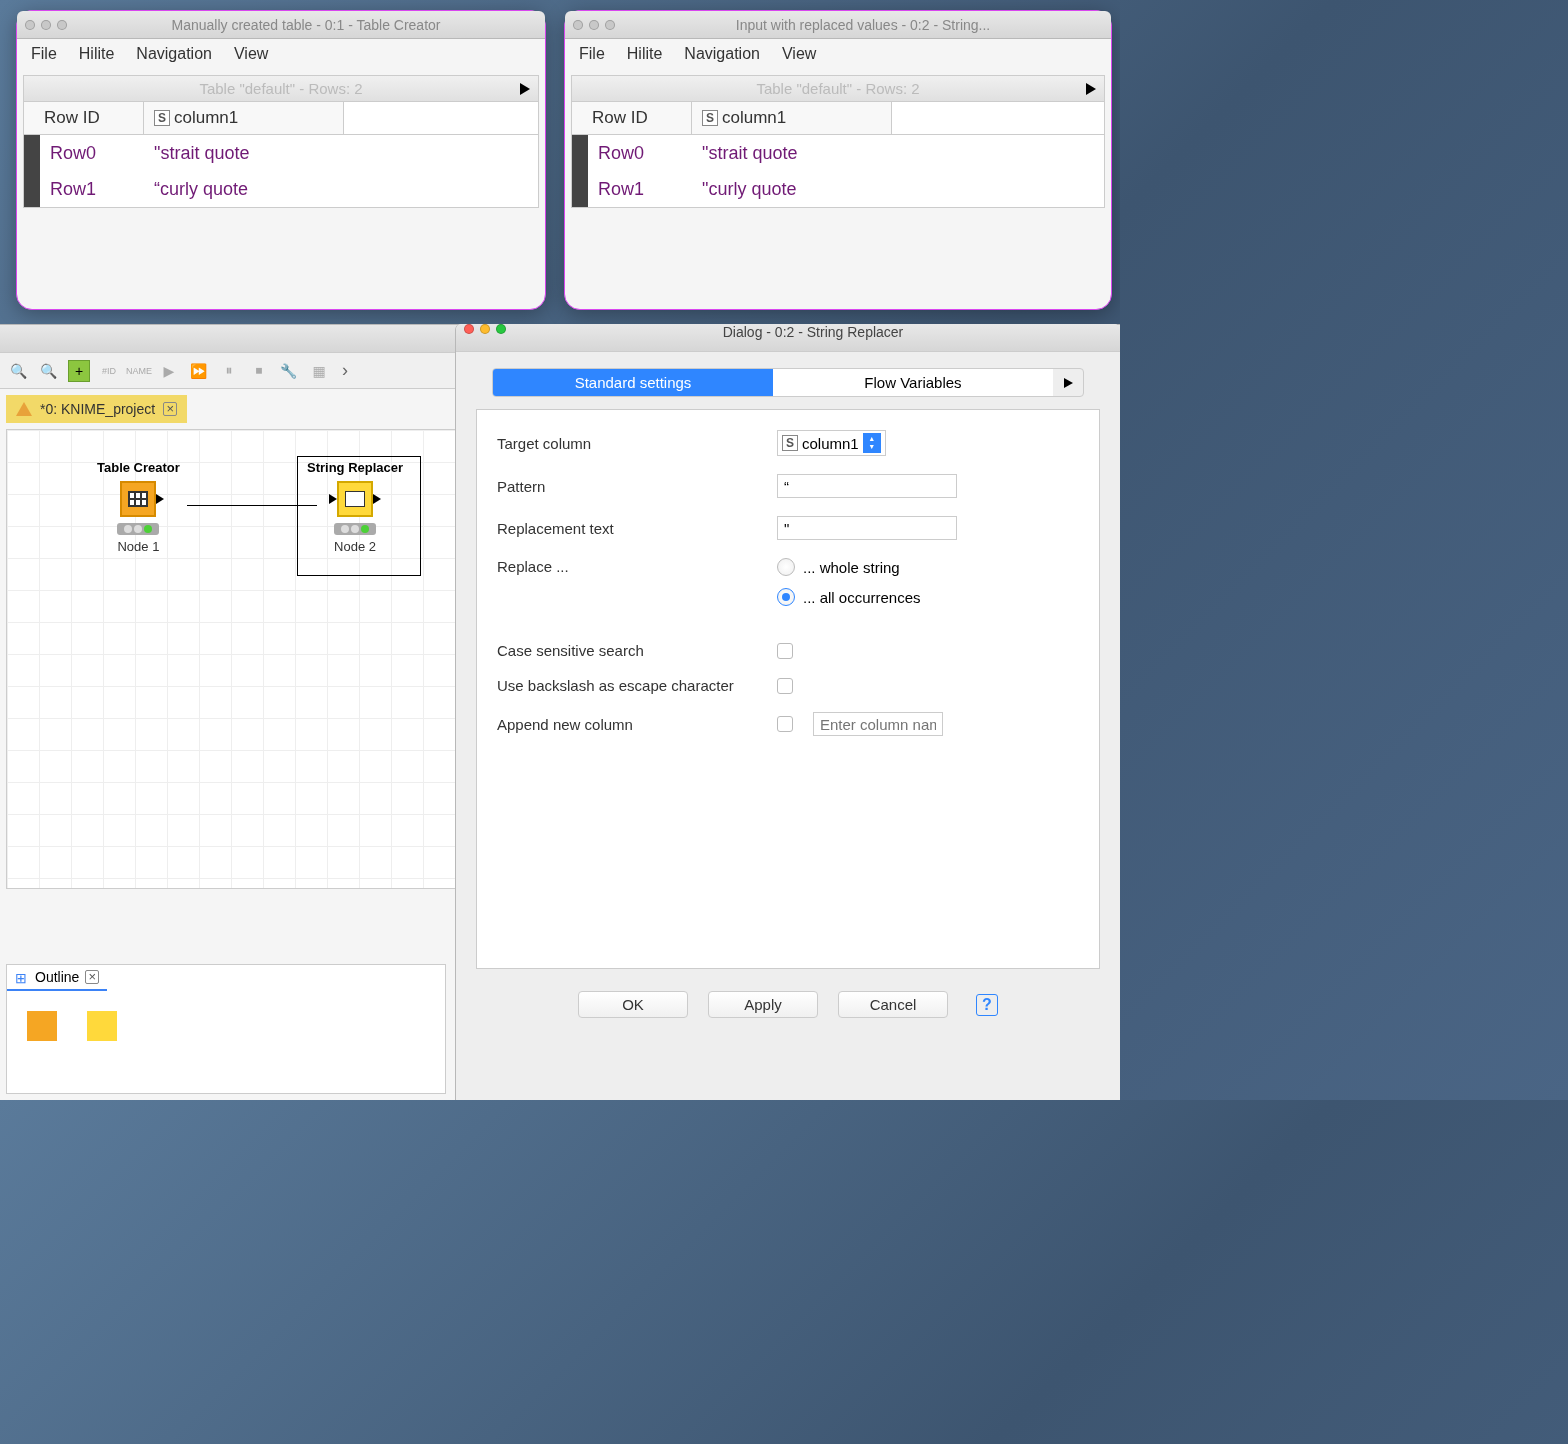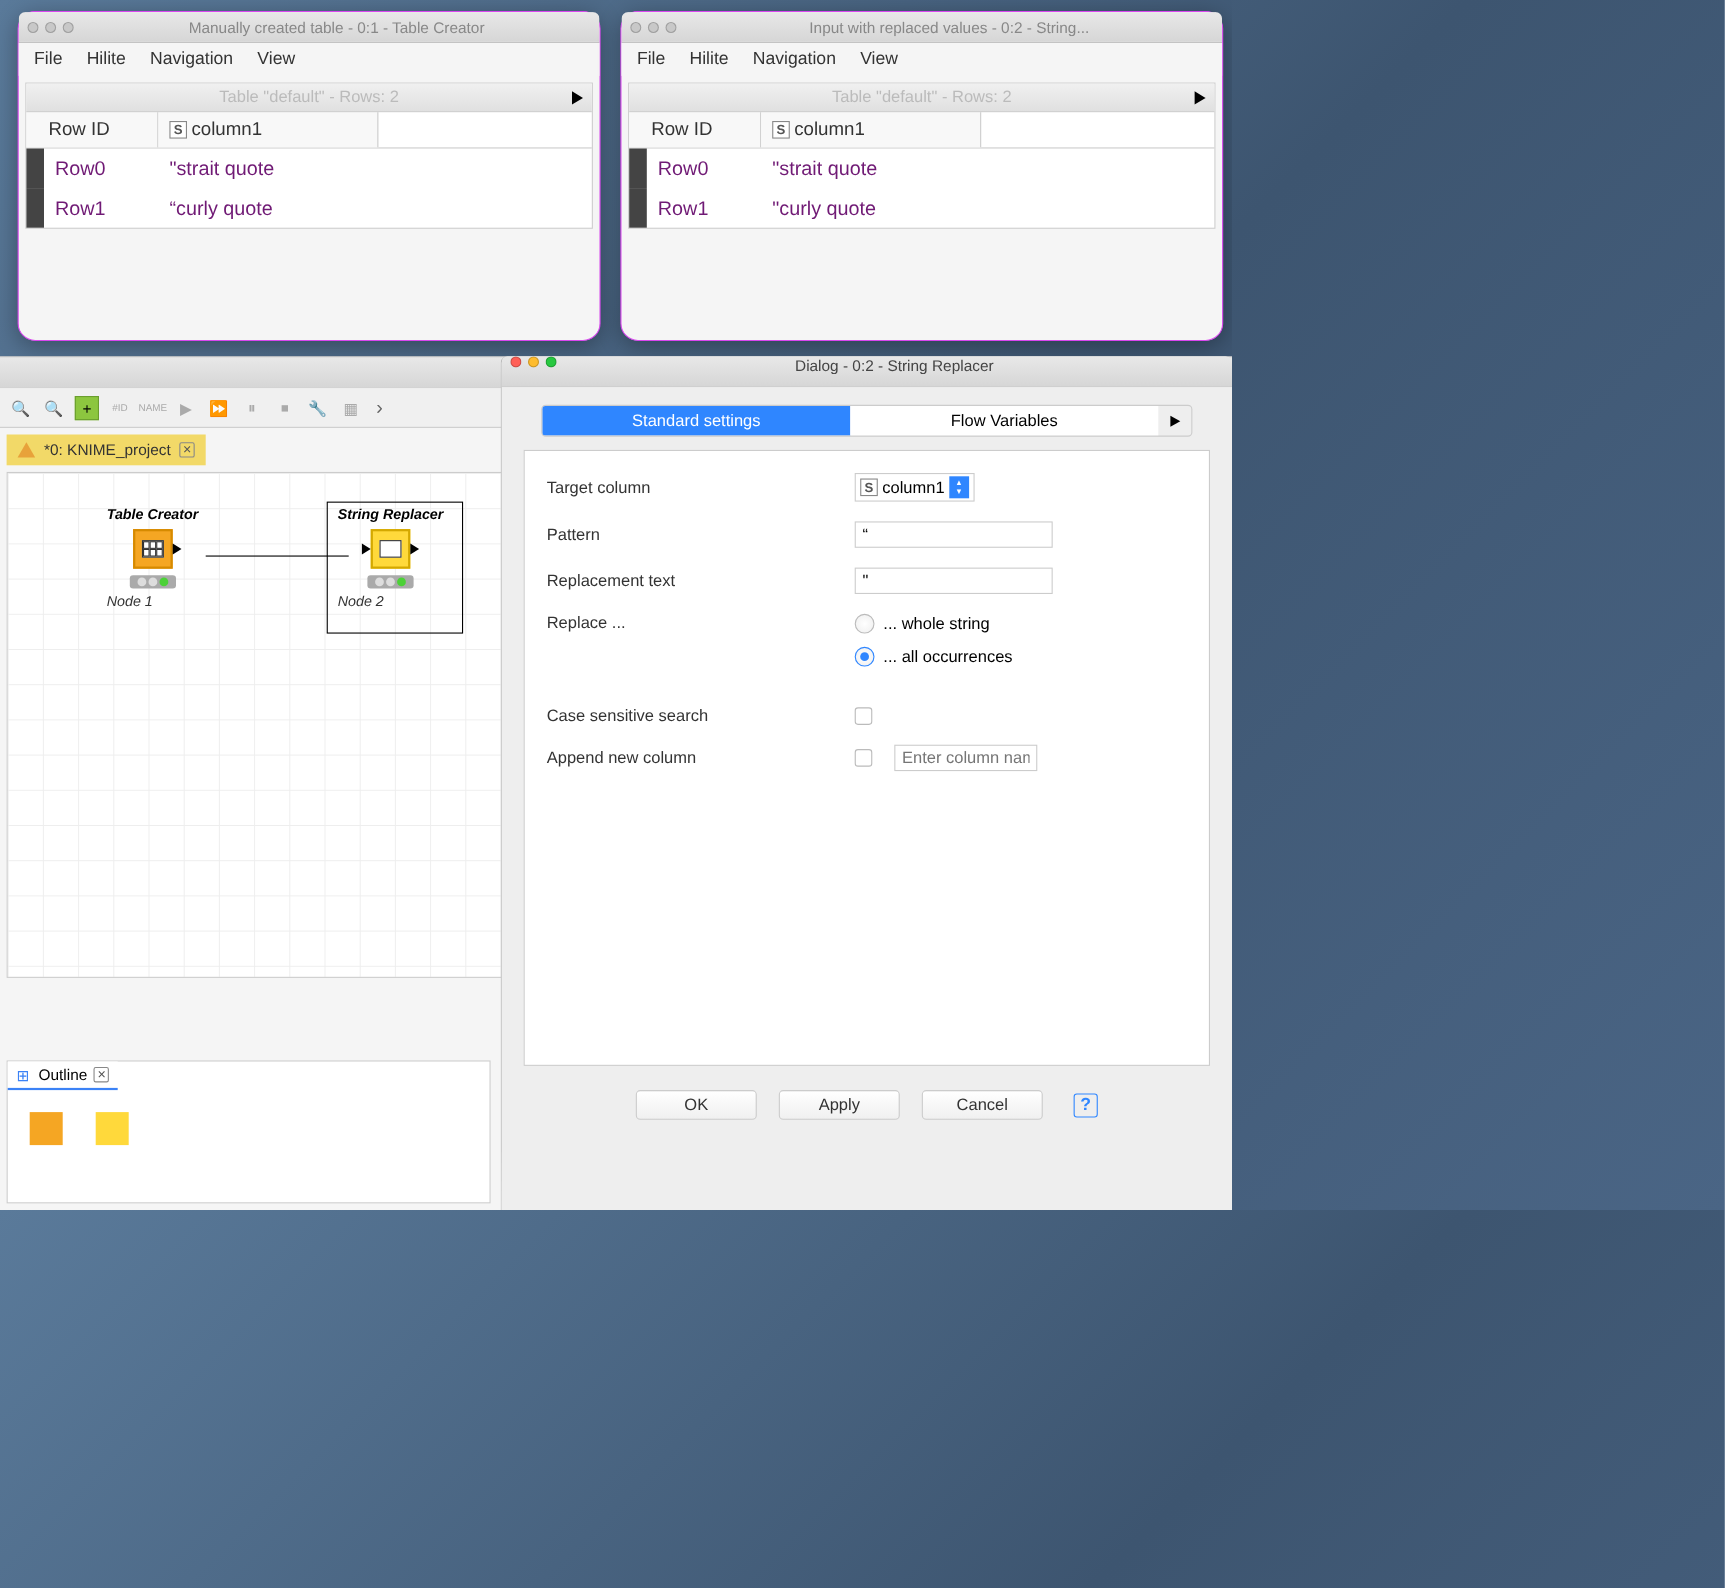--- a/index.html
+++ b/index.html
@@ -107,21 +107,21 @@
 
 .canvas {
   position: relative;
   margin: 0 6px;
   background: #fff;
   background-image: linear-gradient(#eee 1px, transparent 1px), linear-gradient(90deg, #eee 1px, transparent 1px);
   background-size: 32px 32px;
   height: 460px;
   border: 1px solid #ccc;
 }
-.node { position: absolute; text-align: left; font-size: 13px; font-style: italic; }
+.node { position: absolute; text-align: center; font-size: 13px; }
 .node-title { font-weight: bold; margin-bottom: 6px; white-space: nowrap; }
 .node-icon {
   width: 36px; height: 36px;
   margin: 0 auto 6px;
   border: 2px solid #d68a00;
   background: #f5a623;
   display: flex; align-items: center; justify-content: center;
   position: relative;
 }
 .node-icon.yellow { background: #ffd93b; border-color: #d4a800; }
@@ -481,20 +481,26 @@
       </div>
     </div>
     <div style="height:18px;"></div>
     <div class="form-row">
       <div class="form-label">Case sensitive search</div>
       <div class="form-control">
         <div class="checkbox"></div>
       </div>
     </div>
     <div class="form-row">
+      <div class="form-label">Use backslash as escape character</div>
+      <div class="form-control">
+        <div class="checkbox"></div>
+      </div>
+    </div>
+    <div class="form-row">
       <div class="form-label">Append new column</div>
       <div class="form-control" style="display:flex; gap:20px; align-items:center;">
         <div class="checkbox"></div>
         <input class="text-input placeholder" style="width: 130px;" placeholder="Enter column name">
       </div>
     </div>
   </div>
   <div class="button-bar">
     <div class="btn">OK</div>
     <div class="btn">Apply</div>

